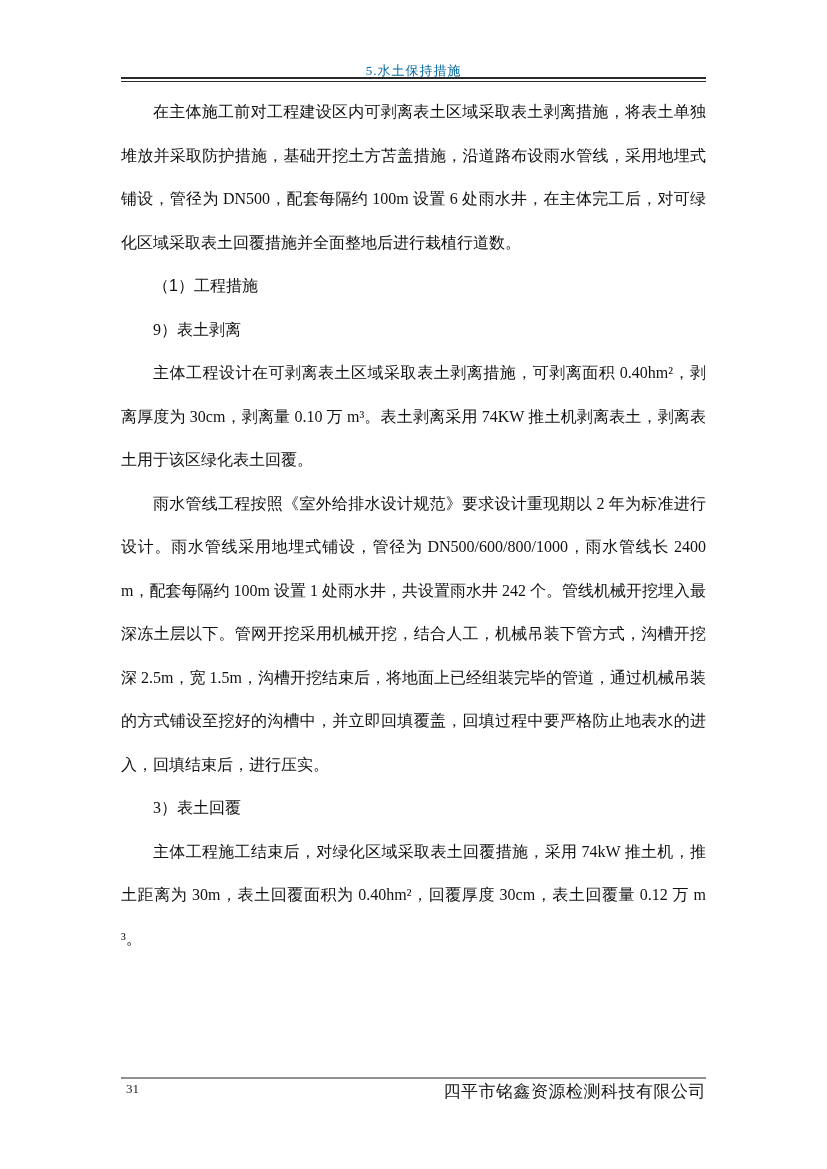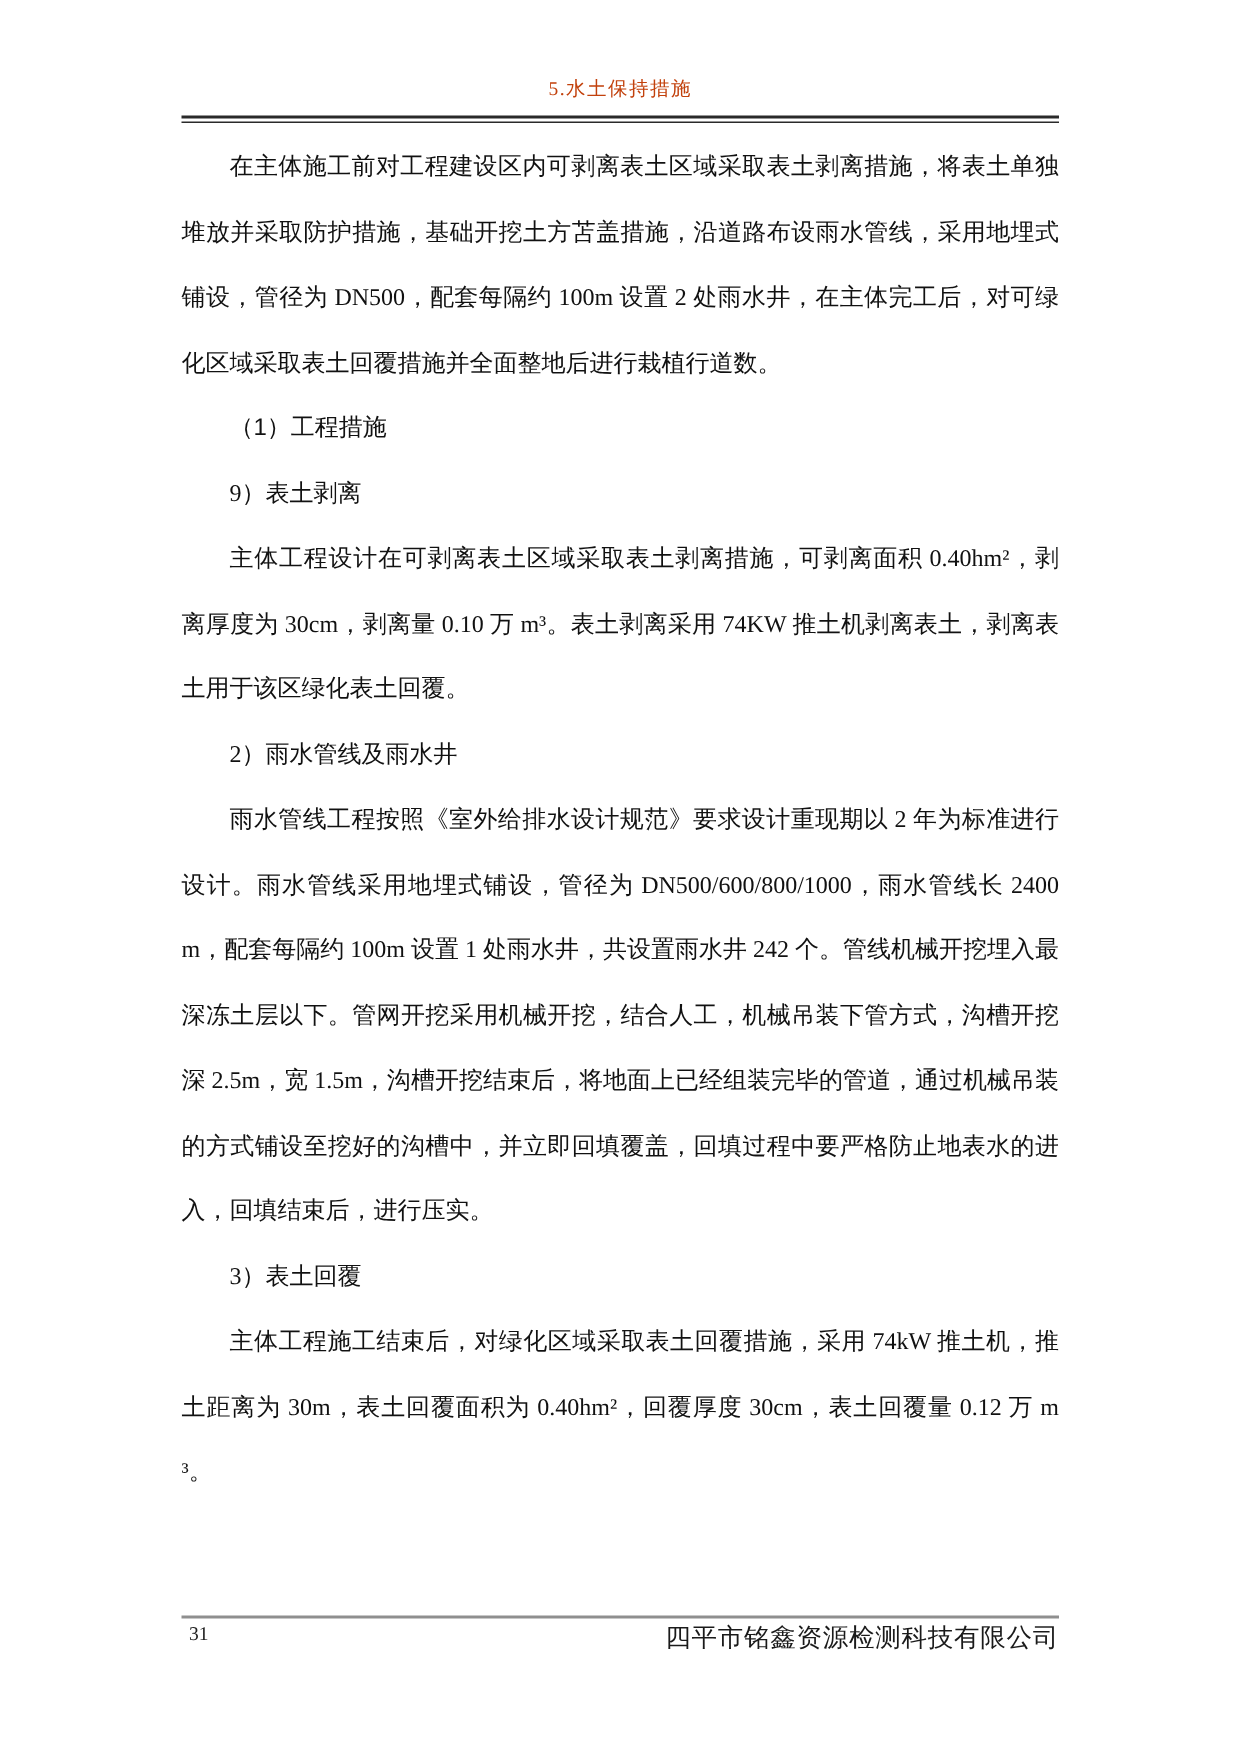--- a/index.html
+++ b/index.html
@@ -12,27 +12,27 @@
     width: 827px;
     height: 1169px;
     background: #ffffff;
     font-family: "Liberation Serif", "DejaVu Serif", serif;
     color: #111111;
     overflow: hidden;
   }
   
   .page-header {
     position: absolute;
-    top: 48px;
+    top: 60px;
     left: 121px;
     width: 585px;
     text-align: center;
     font-size: 13px;
     line-height: 22px;
-    color: #c2410c;
+    color: #0369a1;
     letter-spacing: 1px;
   }
   .header-rule {
     position: absolute;
     top: 77px;
     left: 121px;
     width: 585px;
     height: 2px;
     border-top: 2.5px solid #2a2a2a;
     border-bottom: 1.5px solid #2a2a2a;
@@ -96,29 +96,28 @@
 </style>
 </head>
 <body>
 
 <div class="page">
 
   <div class="page-header">5.水土保持措施</div>
   <div class="header-rule"></div>
 
   <div class="doc-body">
-    <p class="indent">在主体施工前对工程建设区内可剥离表土区域采取表土剥离措施，将表土单独堆放并采取防护措施，基础开挖土方苫盖措施，沿道路布设雨水管线，采用地埋式铺设，管径为 DN500，配套每隔约 100m 设置 2 处雨水井，在主体完工后，对可绿化区域采取表土回覆措施并全面整地后进行栽植行道数。</p>
+    <p class="indent">在主体施工前对工程建设区内可剥离表土区域采取表土剥离措施，将表土单独堆放并采取防护措施，基础开挖土方苫盖措施，沿道路布设雨水管线，采用地埋式铺设，管径为 DN500，配套每隔约 100m 设置 6 处雨水井，在主体完工后，对可绿化区域采取表土回覆措施并全面整地后进行栽植行道数。</p>
 
 
     <h3 class="subsection-heading">（1）工程措施</h3>
 
     <p class="item-title">9）表土剥离</p>
     <p class="indent">主体工程设计在可剥离表土区域采取表土剥离措施，可剥离面积 0.40hm²，剥离厚度为 30cm，剥离量 0.10 万 m³。表土剥离采用 74KW 推土机剥离表土，剥离表土用于该区绿化表土回覆。</p>
 
-    <p class="item-title">2）雨水管线及雨水井</p>
     <p class="indent">雨水管线工程按照《室外给排水设计规范》要求设计重现期以 2 年为标准进行设计。雨水管线采用地埋式铺设，管径为 DN500/600/800/1000，雨水管线长 2400m，配套每隔约 100m 设置 1 处雨水井，共设置雨水井 242 个。管线机械开挖埋入最深冻土层以下。管网开挖采用机械开挖，结合人工，机械吊装下管方式，沟槽开挖深 2.5m，宽 1.5m，沟槽开挖结束后，将地面上已经组装完毕的管道，通过机械吊装的方式铺设至挖好的沟槽中，并立即回填覆盖，回填过程中要严格防止地表水的进入，回填结束后，进行压实。</p>
 
     <p class="item-title">3）表土回覆</p>
     <p class="indent">主体工程施工结束后，对绿化区域采取表土回覆措施，采用 74kW 推土机，推土距离为 30m，表土回覆面积为 0.40hm²，回覆厚度 30cm，表土回覆量 0.12 万 m³。</p>
   </div>
 
   <div class="footer-rule"></div>
   <div class="page-number">31</div>
   <div class="footer-company">四平市铭鑫资源检测科技有限公司</div>
 

